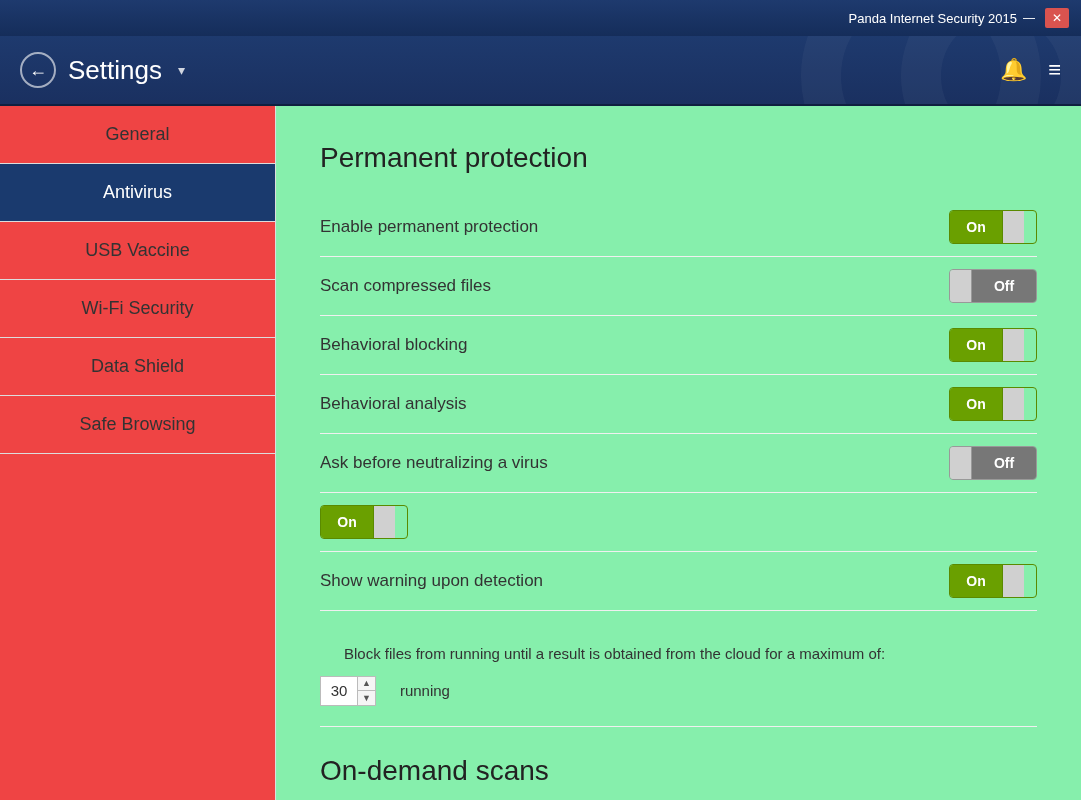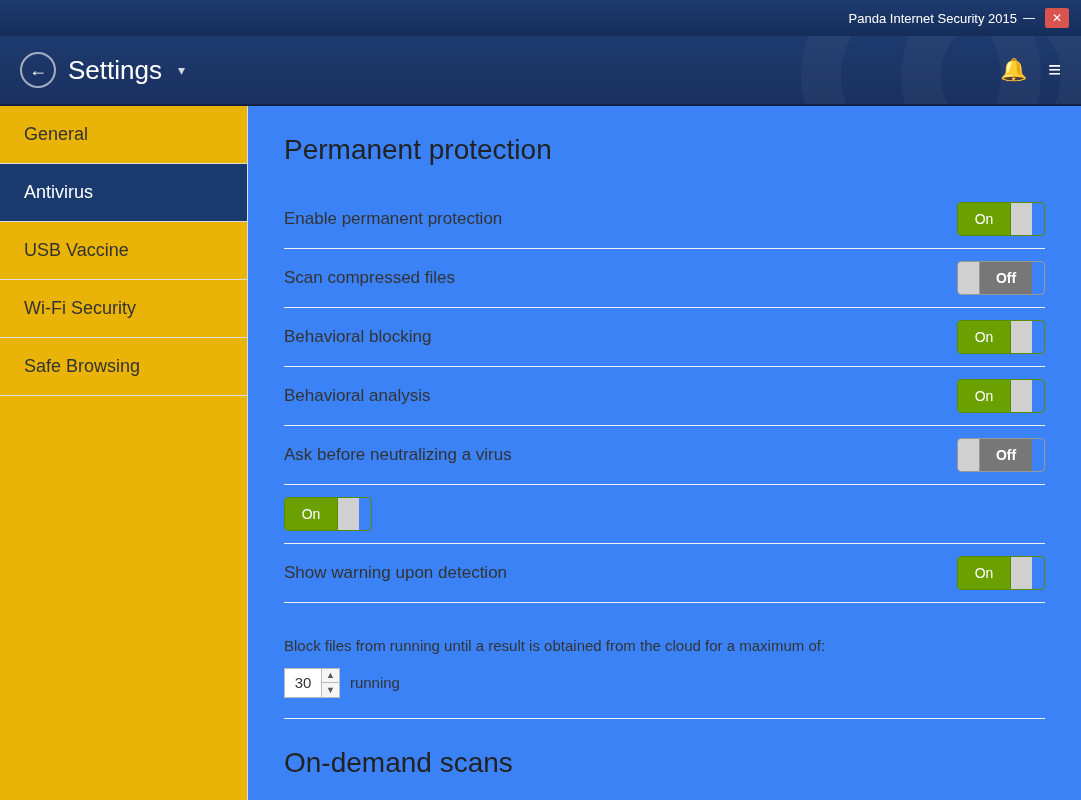--- a/index.html
+++ b/index.html
@@ -52,45 +52,46 @@
 
     
     .main-layout {
       display: flex;
       height: calc(800px - 36px - 70px);
       background: #f0f0f0;
     }
 
     
     .sidebar {
-      width: 248px;
-      background: #eab308;
+      width: 276px;
+      background: #ef4444;
       border-right: 1px solid #ddd;
       overflow-y: auto;
       flex-shrink: 0;
+      text-align: center;
     }
     .sidebar-item {
       padding: 18px 24px;
       font-size: 18px;
       color: #333;
       cursor: pointer;
       border-bottom: 1px solid #ddd;
     }
     .sidebar-item.active {
       background: #1a3a6e;
       color: white;
     }
     .sidebar-item.multiline { line-height: 1.3; }
 
     
     .content {
       flex: 1;
-      background: #3b82f6;
+      background: #86efac;
       overflow-y: scroll;
-      padding: 4px;
+      padding: 12px;
       position: relative;
     }
     .content-inner { padding: 24px 32px; }
 
     
     .section-title {
       font-size: 28px;
       font-weight: 300;
       color: #222;
       margin-bottom: 24px;
@@ -126,21 +127,21 @@
     .toggle.on {
       border-color: #5a8a00;
     }
     .toggle.off {
       border-color: #999;
     }
     .toggle-on-part {
       background: #6aa000;
       color: white;
       font-size: 14px;
-      font-weight: 400;
+      font-weight: 700;
       display: flex;
       align-items: center;
       justify-content: center;
       height: 100%;
     }
     .toggle-off-part {
       background: #777;
       color: white;
       font-size: 14px;
       font-weight: 600;
@@ -152,35 +153,36 @@
     .toggle-handle {
       background: #e8e8e8;
       border-left: 1px solid #aaa;
       border-right: 1px solid #aaa;
       height: 100%;
       width: 22px;
       flex-shrink: 0;
     }
     .toggle.on .toggle-on-part { width: 52px; }
     .toggle.on .toggle-handle { order: 2; border-left: 1px solid #5a8a00; border-right: none; background: #d0d0d0; }
-    .toggle.off .toggle-off-part { width: 52px; order: 2; }
+    .toggle.off .toggle-off-part { width: 64px; order: 2; }
     .toggle.off .toggle-handle { order: 1; border-right: 1px solid #999; border-left: none; background: #d0d0d0; }
 
     
     .block-text {
       font-size: 15px;
       color: #333;
       margin-top: 8px;
       padding-top: 10px;
       line-height: 1.5;
+      margin-left: 24px;
     }
     .block-row {
       display: flex;
       align-items: center;
-      gap: 10px;
+      gap: 24px;
       margin-top: 10px;
     }
     .number-input {
       display: flex;
       align-items: center;
       border: 1px solid #bbb;
       height: 30px;
       background: white;
     }
     .number-input-val {
@@ -265,20 +267,23 @@
       <span>General</span>
     </div>
     <div class="sidebar-item active">
       <span>Antivirus</span>
     </div>
     <div class="sidebar-item">
       <span>USB Vaccine</span>
     </div>
     <div class="sidebar-item">
       <span>Wi-Fi Security</span>
+    </div>
+    <div class="sidebar-item">
+      <span>Data Shield</span>
     </div>
     <div class="sidebar-item">
       <span>Safe Browsing</span>
     </div>
   </div>
 
   <div class="content">
     <div class="content-inner">
 
       <div class="section-title">Permanent protection</div>

